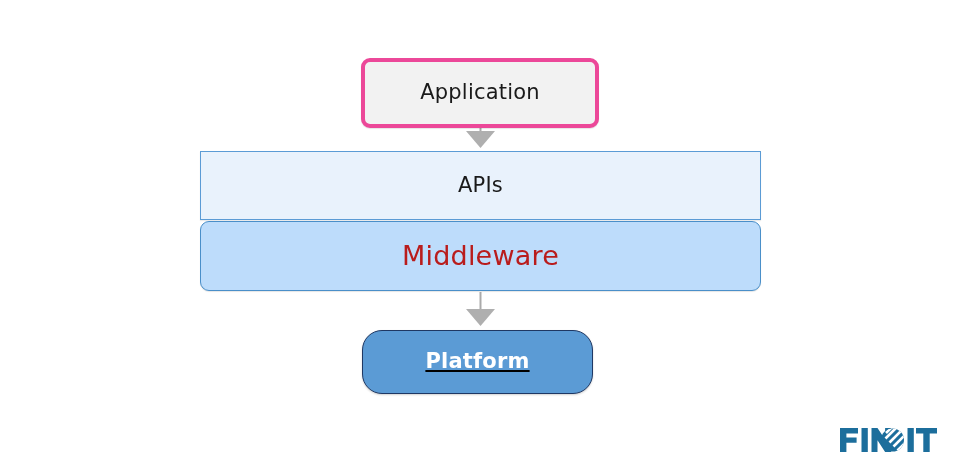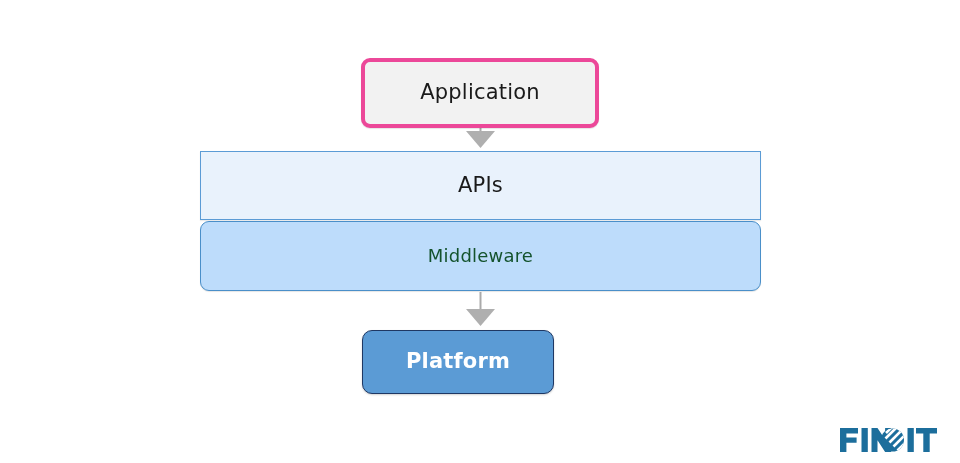--- a/index.html
+++ b/index.html
@@ -76,35 +76,36 @@
     left: 200px;
     top: 221px;
     width: 561px;
     height: 70px;
     background: #bddcfb;
     border: 1.6px solid #4a8fc9;
     border-radius: 9px;
     box-shadow: 0 1px 1px rgba(0,0,0,0.10);
   }
   #node-middleware .node-label {
-    font-size: 18px;
+    font-size: 27px;
     font-weight: 400;
-    color: #14532d;
+    color: #b91c1c;
   }
 
   
   #node-platform {
     left: 362px;
     top: 330px;
-    width: 192px;
+    width: 231px;
     height: 64px;
     background: #5b9bd5;
     border: 1.6px solid #1f3864;
-    border-radius: 10px;
+    border-radius: 20px;
     box-shadow: 0 1px 2px rgba(0,0,0,0.18);
+    text-decoration: underline;
   }
   #node-platform .node-label {
     font-size: 21px;
     font-weight: 700;
     color: #ffffff;
   }
 
   
   .connector {
     position: absolute;

